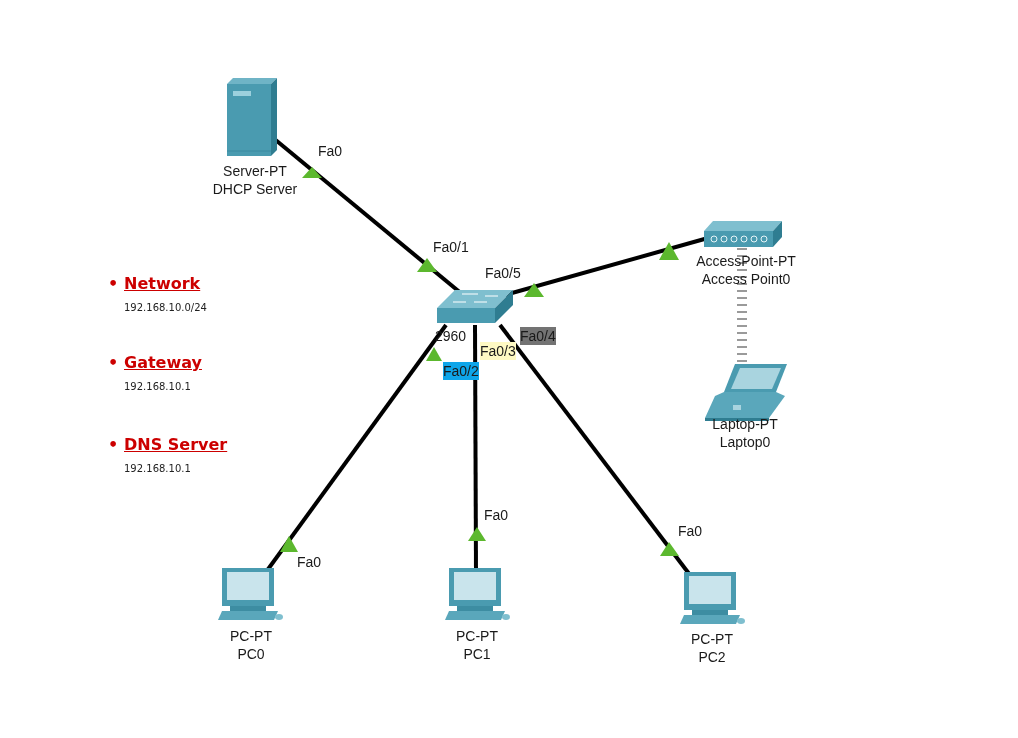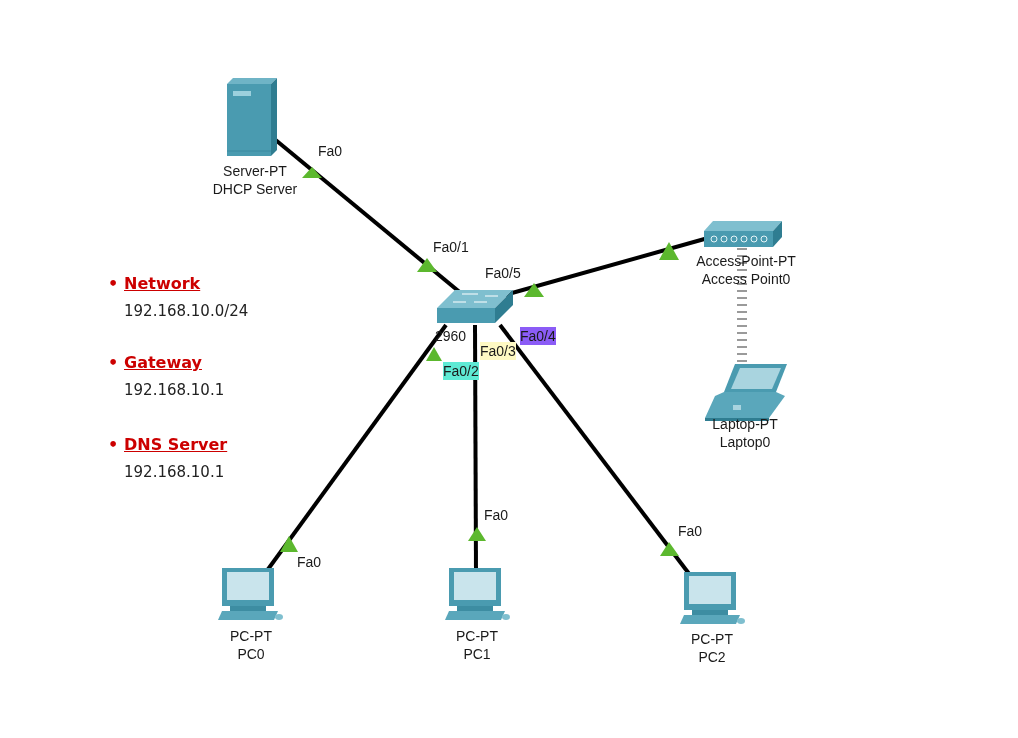--- a/index.html
+++ b/index.html
@@ -6,21 +6,21 @@
   body { width: 1018px; height: 738px; position: relative; overflow: hidden;
          font-family: "Liberation Sans", sans-serif; }
   #canvas { position: absolute; left: 0; top: 0; }
   .lbl { position: absolute; font-family: "Liberation Sans", sans-serif; font-size: 14px; color: #1a1a1a;
          white-space: nowrap; line-height: 18px; }
   .devlbl { text-align: center; transform: translateX(-50%); }
   .port { font-size: 14px; }
   .info { position: absolute; left: 108px; font-family: "DejaVu Sans", sans-serif; }
   .info .head { color: #cc0000; font-weight: bold; font-size: 16px; line-height: 20px; text-decoration: underline; }
   .info .head .bullet { display: inline-block; width: 16px; }
-  .info .val { color: #222; font-size: 15px; margin-left: 16px; margin-top: 8px; }
+  .info .val { color: #222; font-size: 10px; margin-left: 16px; margin-top: 8px; }
 </style>
 </head>
 <body>
 
 <svg id="canvas" width="1018" height="738" viewBox="0 0 1018 738">
 
   <line x1="272" y1="137" x2="462" y2="294" stroke="#000" stroke-width="4"></line>
   <line x1="505" y1="295" x2="708" y2="238" stroke="#000" stroke-width="4"></line>
   <line x1="446" y1="325" x2="266" y2="572" stroke="#000" stroke-width="4"></line>
   <line x1="475" y1="325" x2="476" y2="572" stroke="#000" stroke-width="4"></line>
@@ -136,18 +136,18 @@
 <div class="lbl devlbl" style="left:712px; top:630px;">
   <div>PC-PT</div>
   <div>PC2</div>
 </div>
 
 <div class="lbl" style="left:435px; top:327px;">2960</div>
 
 <div class="lbl port" style="left:318px; top:142px;">Fa0</div>
 <div class="lbl port" style="left:433px; top:238px;">Fa0/1</div>
 <div class="lbl port" style="left:485px; top:264px;">Fa0/5</div>
-<div class="lbl port" style="left:520px; top:327px; background:#8b5cf6;">Fa0/4</div>
+<div class="lbl port" style="left:520px; top:327px; background:#737373;">Fa0/4</div>
 <div class="lbl port" style="left:480px; top:342px; background:#fef9c3;">Fa0/3</div>
-<div class="lbl port" style="left:443px; top:362px; background:#5eead4;">Fa0/2</div>
+<div class="lbl port" style="left:443px; top:362px; background:#0ea5e9;">Fa0/2</div>
 <div class="lbl port" style="left:297px; top:553px;">Fa0</div>
 <div class="lbl port" style="left:484px; top:506px;">Fa0</div>
 <div class="lbl port" style="left:678px; top:522px;">Fa0</div>
 
 </body></html>

